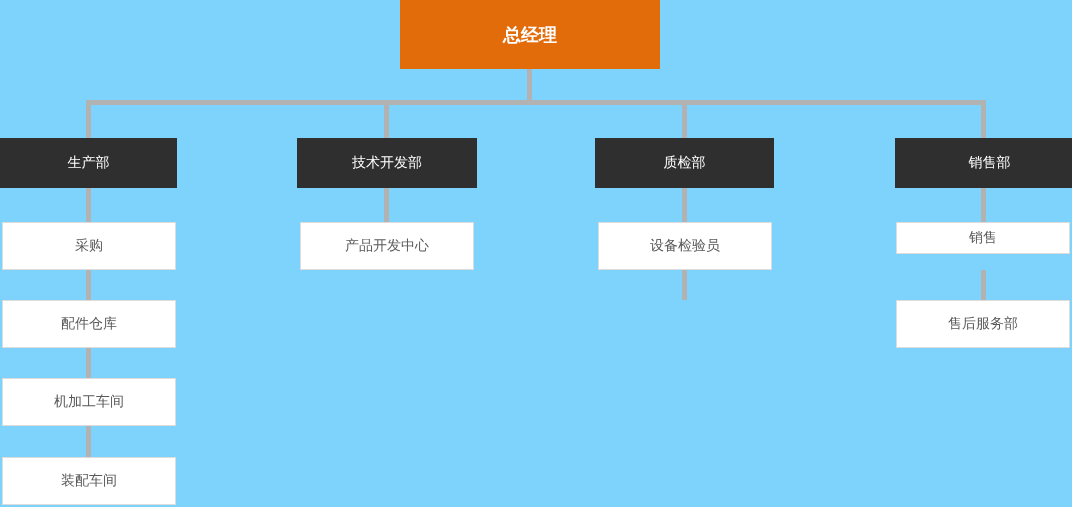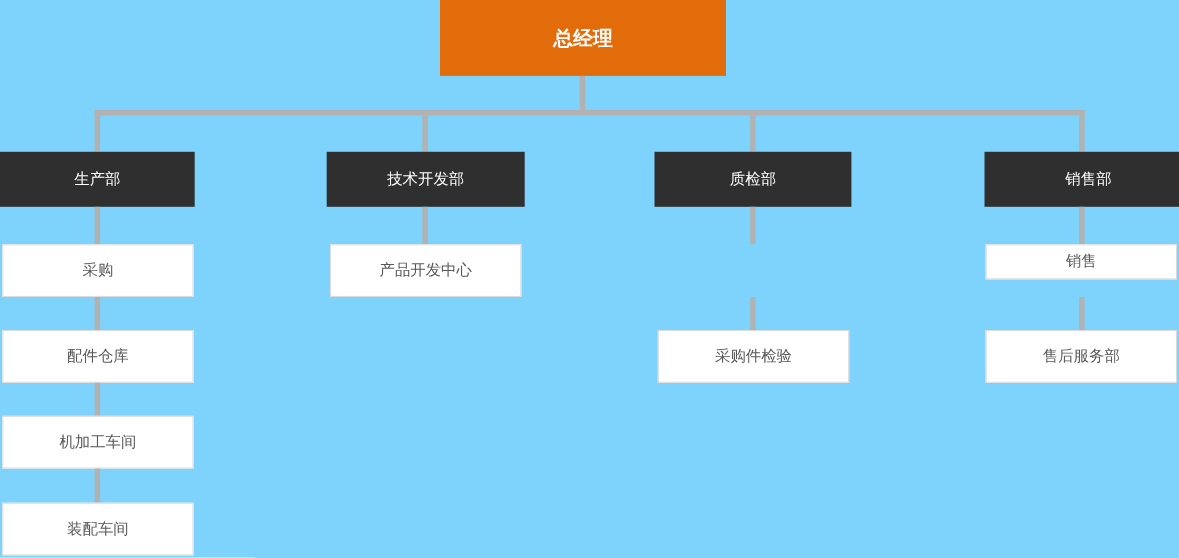--- a/index.html
+++ b/index.html
@@ -79,23 +79,23 @@
   <div class="conn" style="left:86px; top:348px; width:5px; height:30px;"></div>
   <div class="node child-node" style="left:2px; top:378px; width:174px; height:48px;">机加工车间</div>
 
   <div class="conn" style="left:86px; top:426px; width:5px; height:31px;"></div>
   <div class="node child-node" style="left:2px; top:457px; width:174px; height:48px;">装配车间</div>
 
   <div class="conn" style="left:384px; top:188px; width:5px; height:34px;"></div>
   <div class="node child-node" style="left:300px; top:222px; width:174px; height:48px;">产品开发中心</div>
 
   <div class="conn" style="left:682px; top:188px; width:5px; height:34px;"></div>
+  <div class="node child-node" style="left:598px; top:222px; width:174px; height:48px;">设备检验员</div>
 
   <div class="conn" style="left:682px; top:270px; width:5px; height:30px;"></div>
-  <div class="node child-node" style="left:598px; top:300px; width:174px; height:48px;">采购件检验</div>
 
   <div class="conn" style="left:981px; top:188px; width:5px; height:34px;"></div>
   <div class="node child-node" style="left:896px; top:222px; width:174px; height:32px;">销售</div>
 
   <div class="conn" style="left:981px; top:270px; width:5px; height:30px;"></div>
   <div class="node child-node" style="left:896px; top:300px; width:174px; height:48px;">售后服务部</div>
 
 </div>
 
 </body></html>

